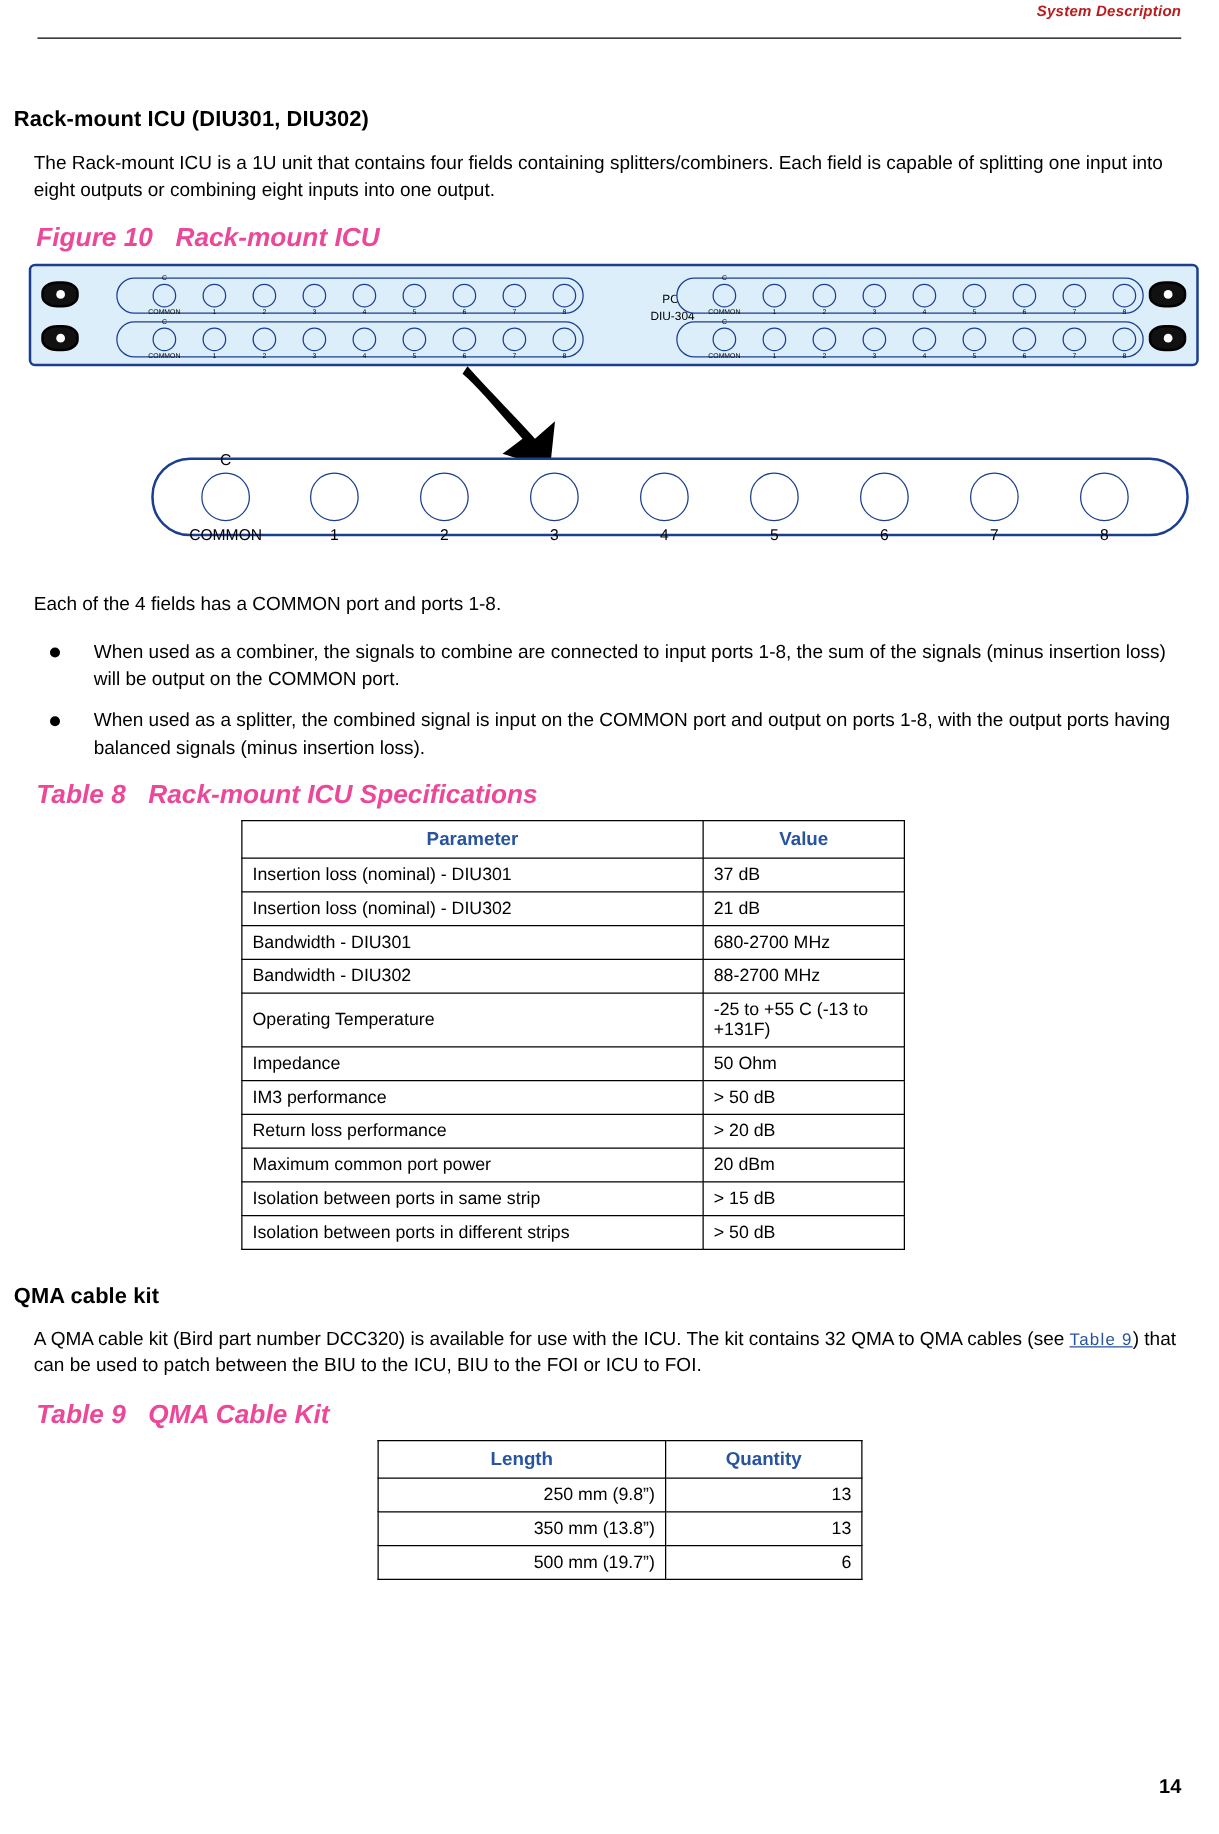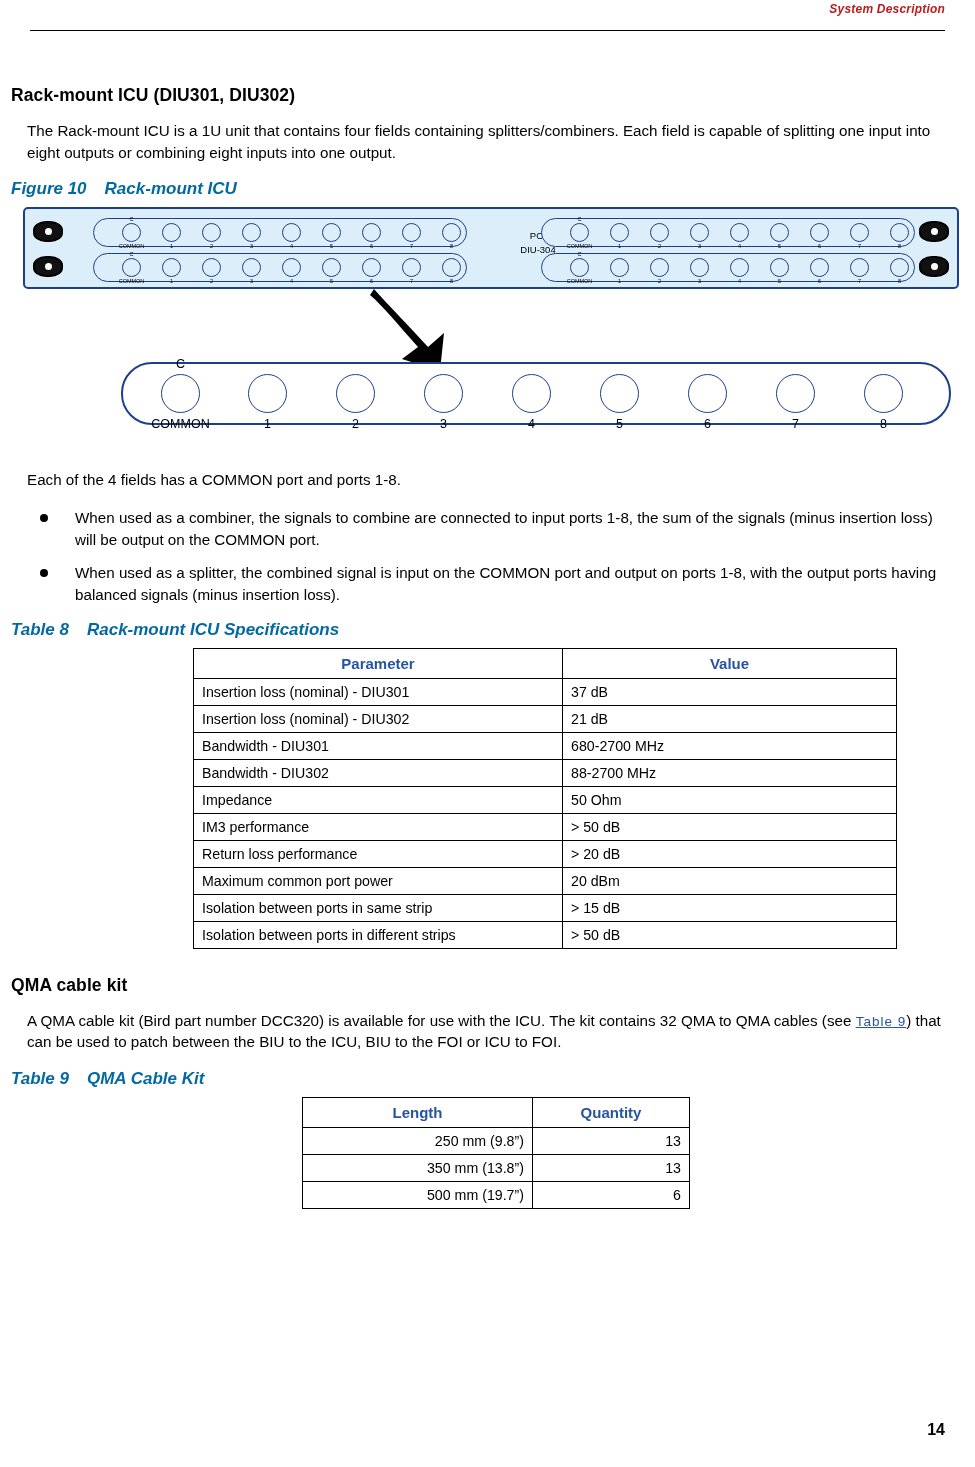--- a/index.html
+++ b/index.html
@@ -59,25 +59,25 @@
     font-weight: bold;
     margin: 0 0 14px 0;
     letter-spacing: .1px;
   }
   p.body {
     font-size: 15.2px;
     line-height: 1.42;
     margin: 0 0 16px 16px;
   }
   .figcap, .tabcap {
-    color: #0369a1;
+    color: #ec4899;
     font-weight: bold;
     font-style: italic;
-    font-size: 17px;
-    margin: 0 0 8px 0;
+    font-size: 21px;
+    margin: 0 0 8px 18px;
   }
   .figcap .num, .tabcap .num { margin-right: 18px; }
 
   
   .figure-box {
     position: relative;
     height: 250px;
     margin-bottom: 12px;
   }
   .rack {
@@ -232,21 +232,21 @@
     text-align: center;
     padding: 6px 8px;
     border: 1px solid #000;
   }
   table.spec td {
     padding: 5px 8px;
     border: 1px solid #000;
     vertical-align: middle;
     margin-top: 18px;
   }
-  #spec-table { width: 704px; margin-left: 182px; }
+  #spec-table { width: 531px; margin-left: 182px; }
   #spec-table th:first-child { width: 352px; }
   #cable-table { width: 388px; margin-left: 291px; text-align: center; }
   #cable-table td { text-align: right; }
   .link {
     color: #2753a0;
     text-decoration: underline;
     letter-spacing: 1px;
     font-size: 13.5px;
   }
   .pagenum {
@@ -480,20 +480,24 @@
           </tr>
         <tr>
             <td>Bandwidth - DIU301</td>
             <td>680-2700 MHz</td>
           </tr>
         <tr>
             <td>Bandwidth - DIU302</td>
             <td>88-2700 MHz</td>
           </tr>
         <tr>
+            <td>Operating Temperature</td>
+            <td>-25 to +55 C (-13 to +131F)</td>
+          </tr>
+        <tr>
             <td>Impedance</td>
             <td>50 Ohm</td>
           </tr>
         <tr>
             <td>IM3 performance</td>
             <td>&gt; 50 dB</td>
           </tr>
         <tr>
             <td>Return loss performance</td>
             <td>&gt; 20 dB</td>

